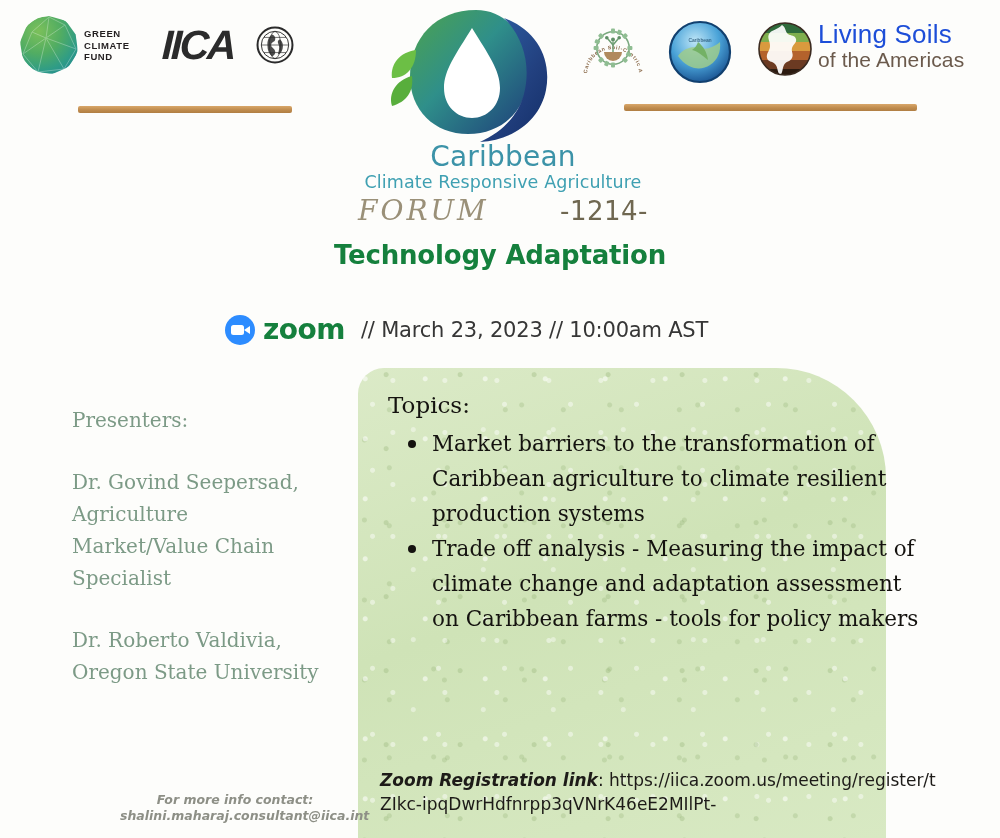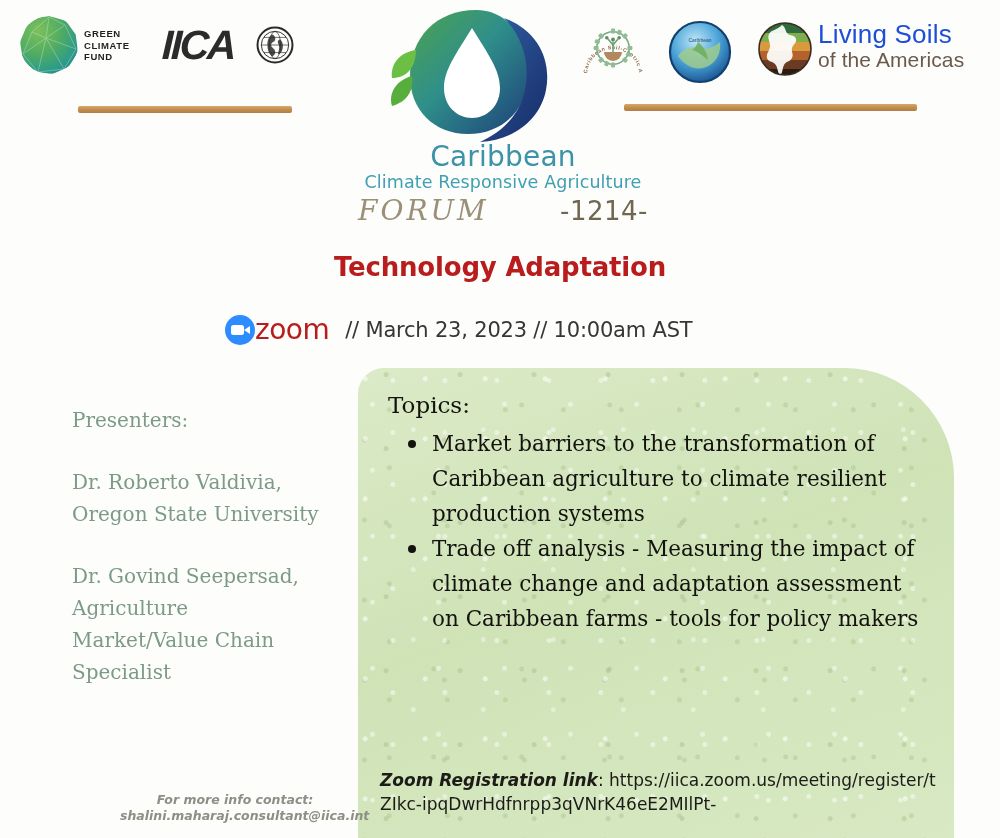--- a/index.html
+++ b/index.html
@@ -94,24 +94,24 @@
     font-family: "DejaVu Serif", serif;
     font-size: 28px; font-style: italic; color: #9a9078; letter-spacing: 3px;
   }
   #fw-4 {
     font-family: "DejaVu Sans", sans-serif;
     font-size: 26px; color: #6f6750; letter-spacing: .5px;
   }
 
   
   #title {
-    position: absolute; left: 0; top: 252px; width: 1000px;
+    position: absolute; left: 0; top: 240px; width: 1000px;
     text-align: center;
     font-family: "DejaVu Sans", sans-serif;
-    font-size: 26px; font-weight: bold; color: #b91c1c;
+    font-size: 26px; font-weight: bold; color: #15803d;
     letter-spacing: -.2px;
   }
 
   
   #meetline {
     position: absolute; left: 225px; top: 313px;
     display: flex; align-items: center; gap: 0px;
   }
   #zoom-badge {
     width: 30px; height: 30px; border-radius: 50%;
@@ -123,32 +123,32 @@
   }
   #zoom-cam::after {
     content: ""; position: absolute; left: 13px; top: 1px;
     width: 0; height: 0;
     border-top: 4px solid transparent;
     border-bottom: 4px solid transparent;
     border-right: 6px solid #fff;
   }
   #zoom-word {
     font-family: "DejaVu Sans", sans-serif;
-    font-size: 28px; font-weight: normal; color: #b91c1c;
-    letter-spacing: -.5px; 
+    font-size: 28px; font-weight: bold; color: #15803d;
+    letter-spacing: -.5px; margin-left: 8px;
   }
   #meet-text {
     font-family: "DejaVu Sans", sans-serif;
     font-size: 21px; color: #363636; margin-left: 16px; letter-spacing: -.2px;
   }
 
   
   #green-panel {
     position: absolute; left: 358px; top: 368px;
-    width: 596px; height: 470px;
+    width: 528px; height: 470px;
     border-top-left-radius: 26px;
     border-top-right-radius: 110px;
     background-color: #d5e6bf;
     background-image:
       radial-gradient(circle at 12% 18%, rgba(255,255,255,.55) 0 2px, transparent 3px),
       radial-gradient(circle at 38% 9%,  rgba(150,180,120,.35) 0 2px, transparent 3px),
       radial-gradient(circle at 67% 24%, rgba(255,255,255,.45) 0 2px, transparent 3px),
       radial-gradient(circle at 86% 42%, rgba(150,180,120,.30) 0 2px, transparent 3px),
       radial-gradient(circle at 22% 55%, rgba(255,255,255,.45) 0 2px, transparent 3px),
       radial-gradient(circle at 54% 72%, rgba(150,180,120,.30) 0 2px, transparent 3px),
@@ -364,26 +364,26 @@
   <div id="meetline">
     <span id="zoom-badge">
       <span id="zoom-cam"></span>
     </span>
     <span id="zoom-word">zoom</span>
     <span id="meet-text">// March 23, 2023 // 10:00am AST</span>
   </div>
 
   <div id="presenters">
     <div class="pres-block" style="white-space:pre-line">Presenters:</div>
-    <div class="pres-block" style="white-space:pre-line">Dr. Roberto Valdivia,
-Oregon State University</div>
     <div class="pres-block" style="white-space:pre-line">Dr. Govind Seepersad,
 Agriculture
 Market/Value Chain
 Specialist</div>
+    <div class="pres-block" style="white-space:pre-line">Dr. Roberto Valdivia,
+Oregon State University</div>
   </div>
 
   <div id="green-panel">
     <div id="topics-head">Topics:</div>
     <ul id="topics-list">
       <li>
         <span class="bullet"></span>
         <span> Market barriers to the transformation of Caribbean agriculture to climate resilient production systems</span>
       </li>
       <li>

